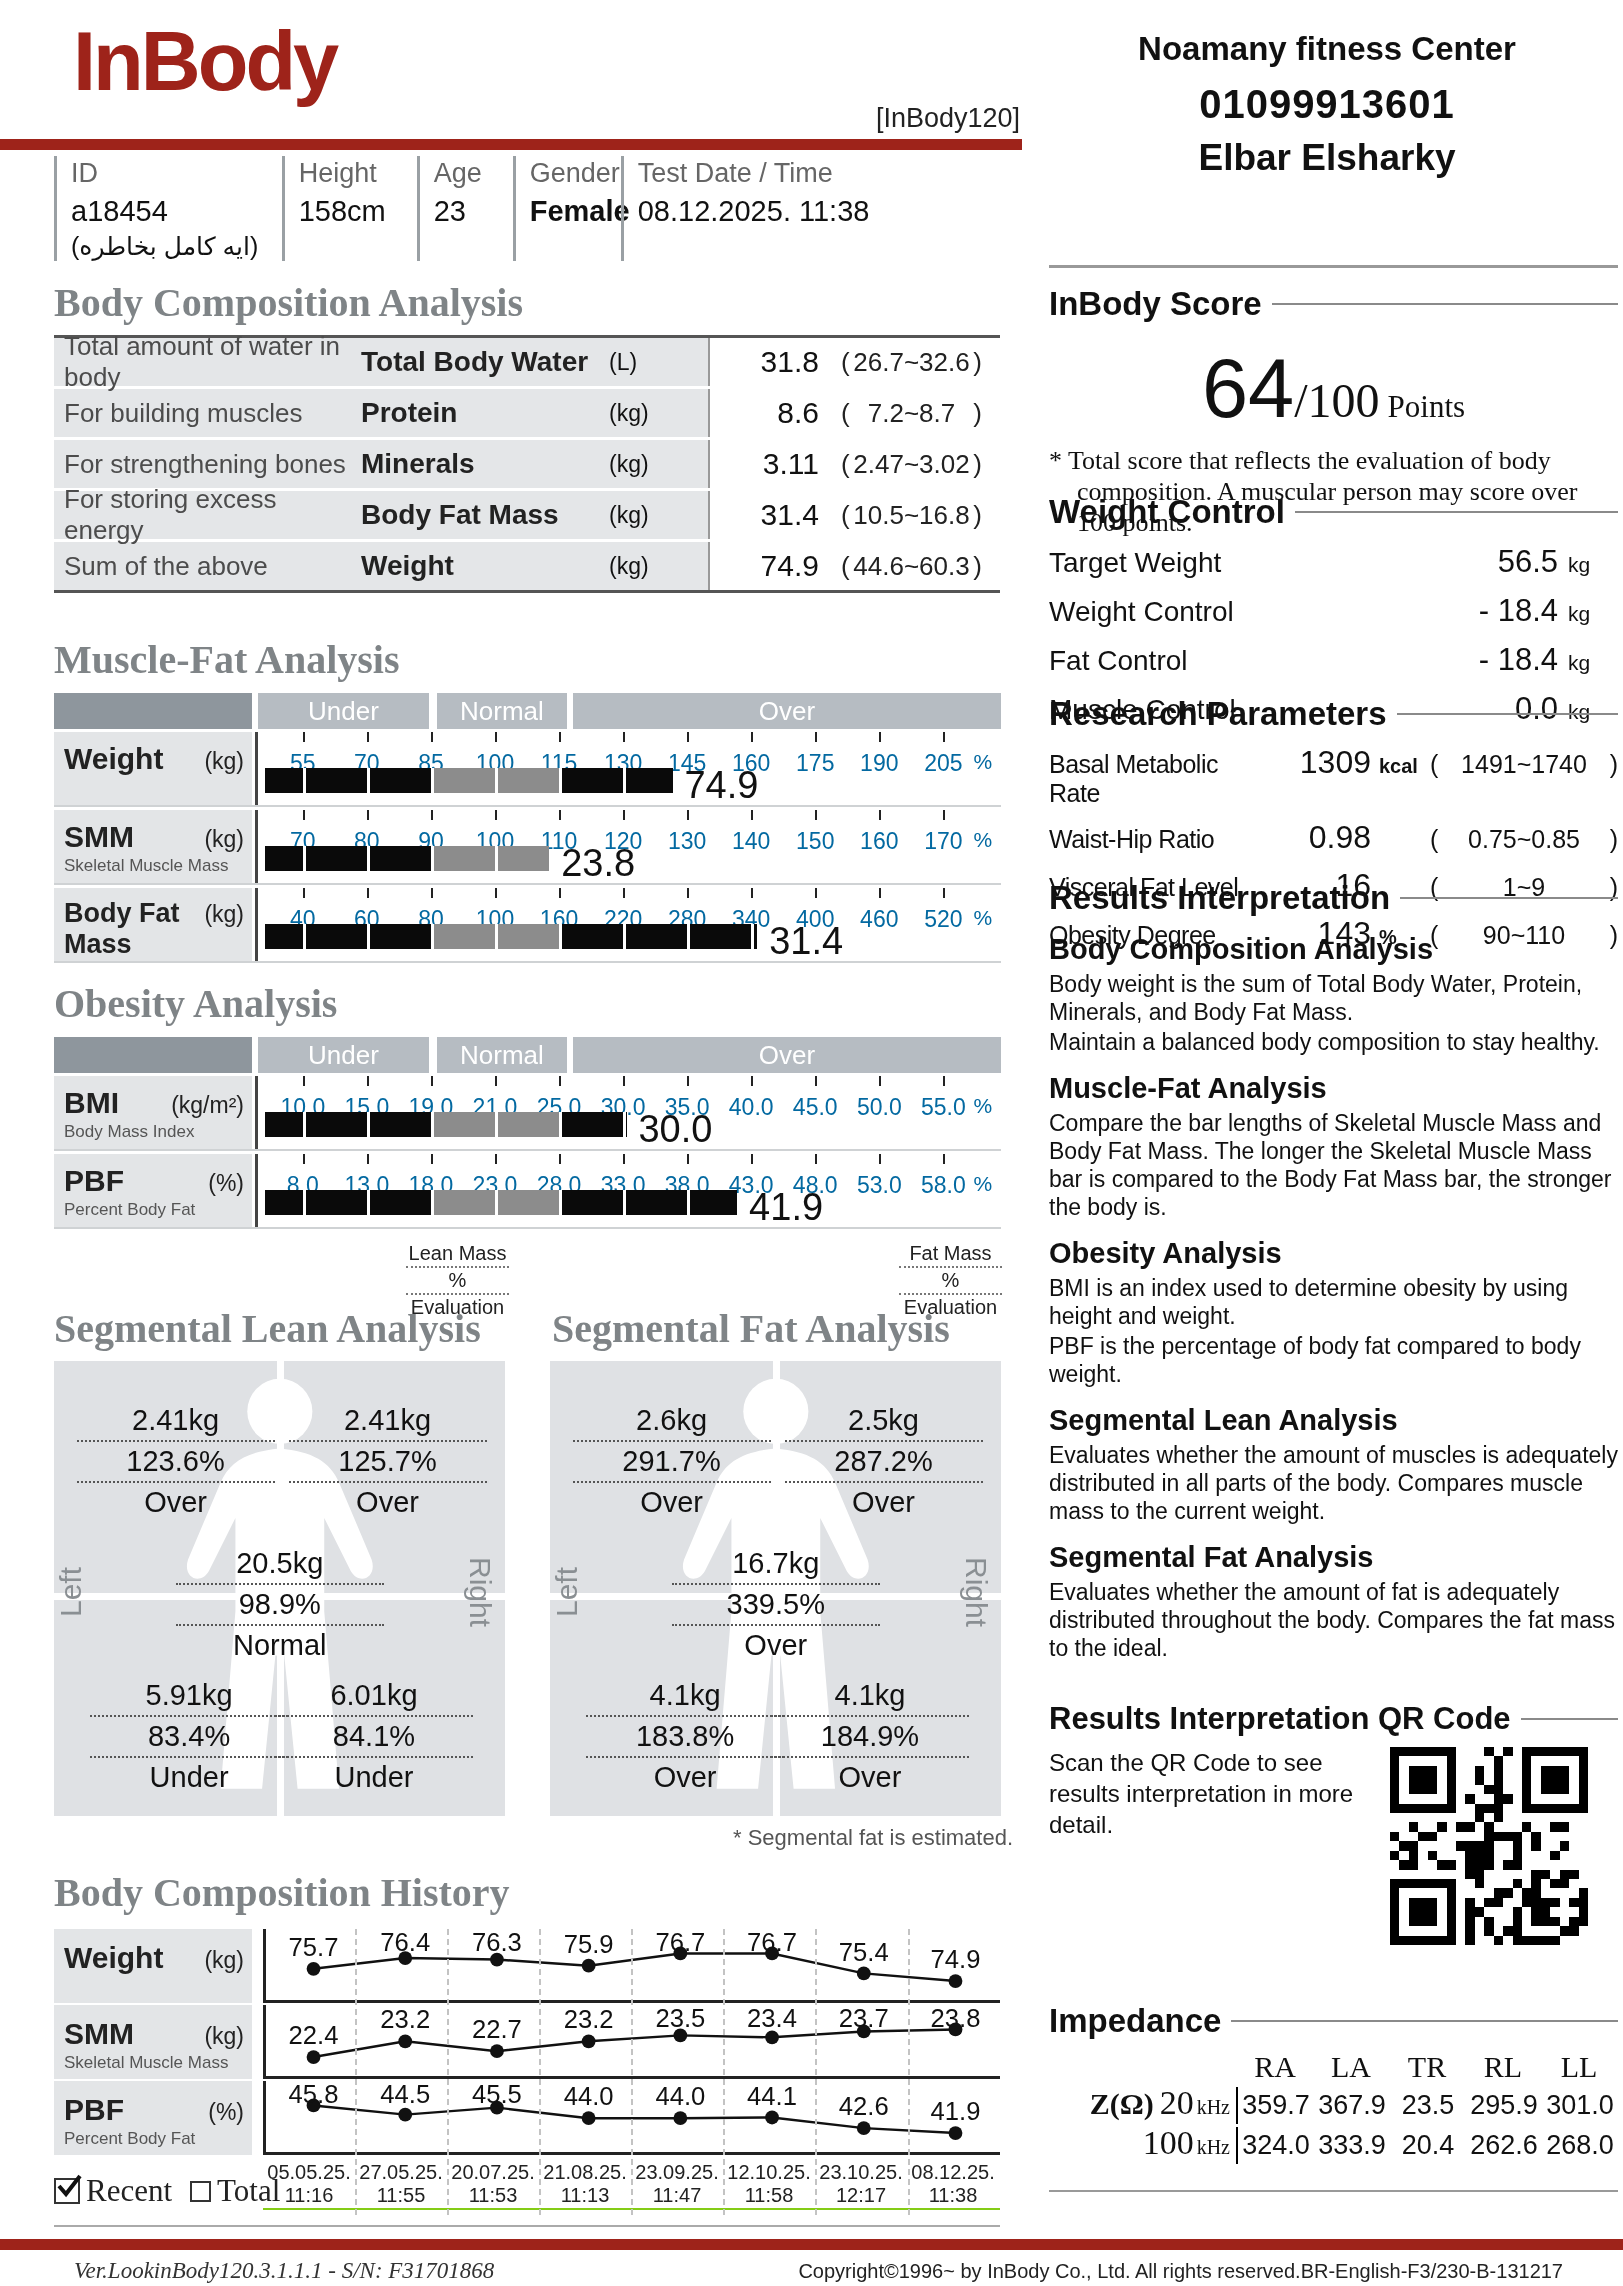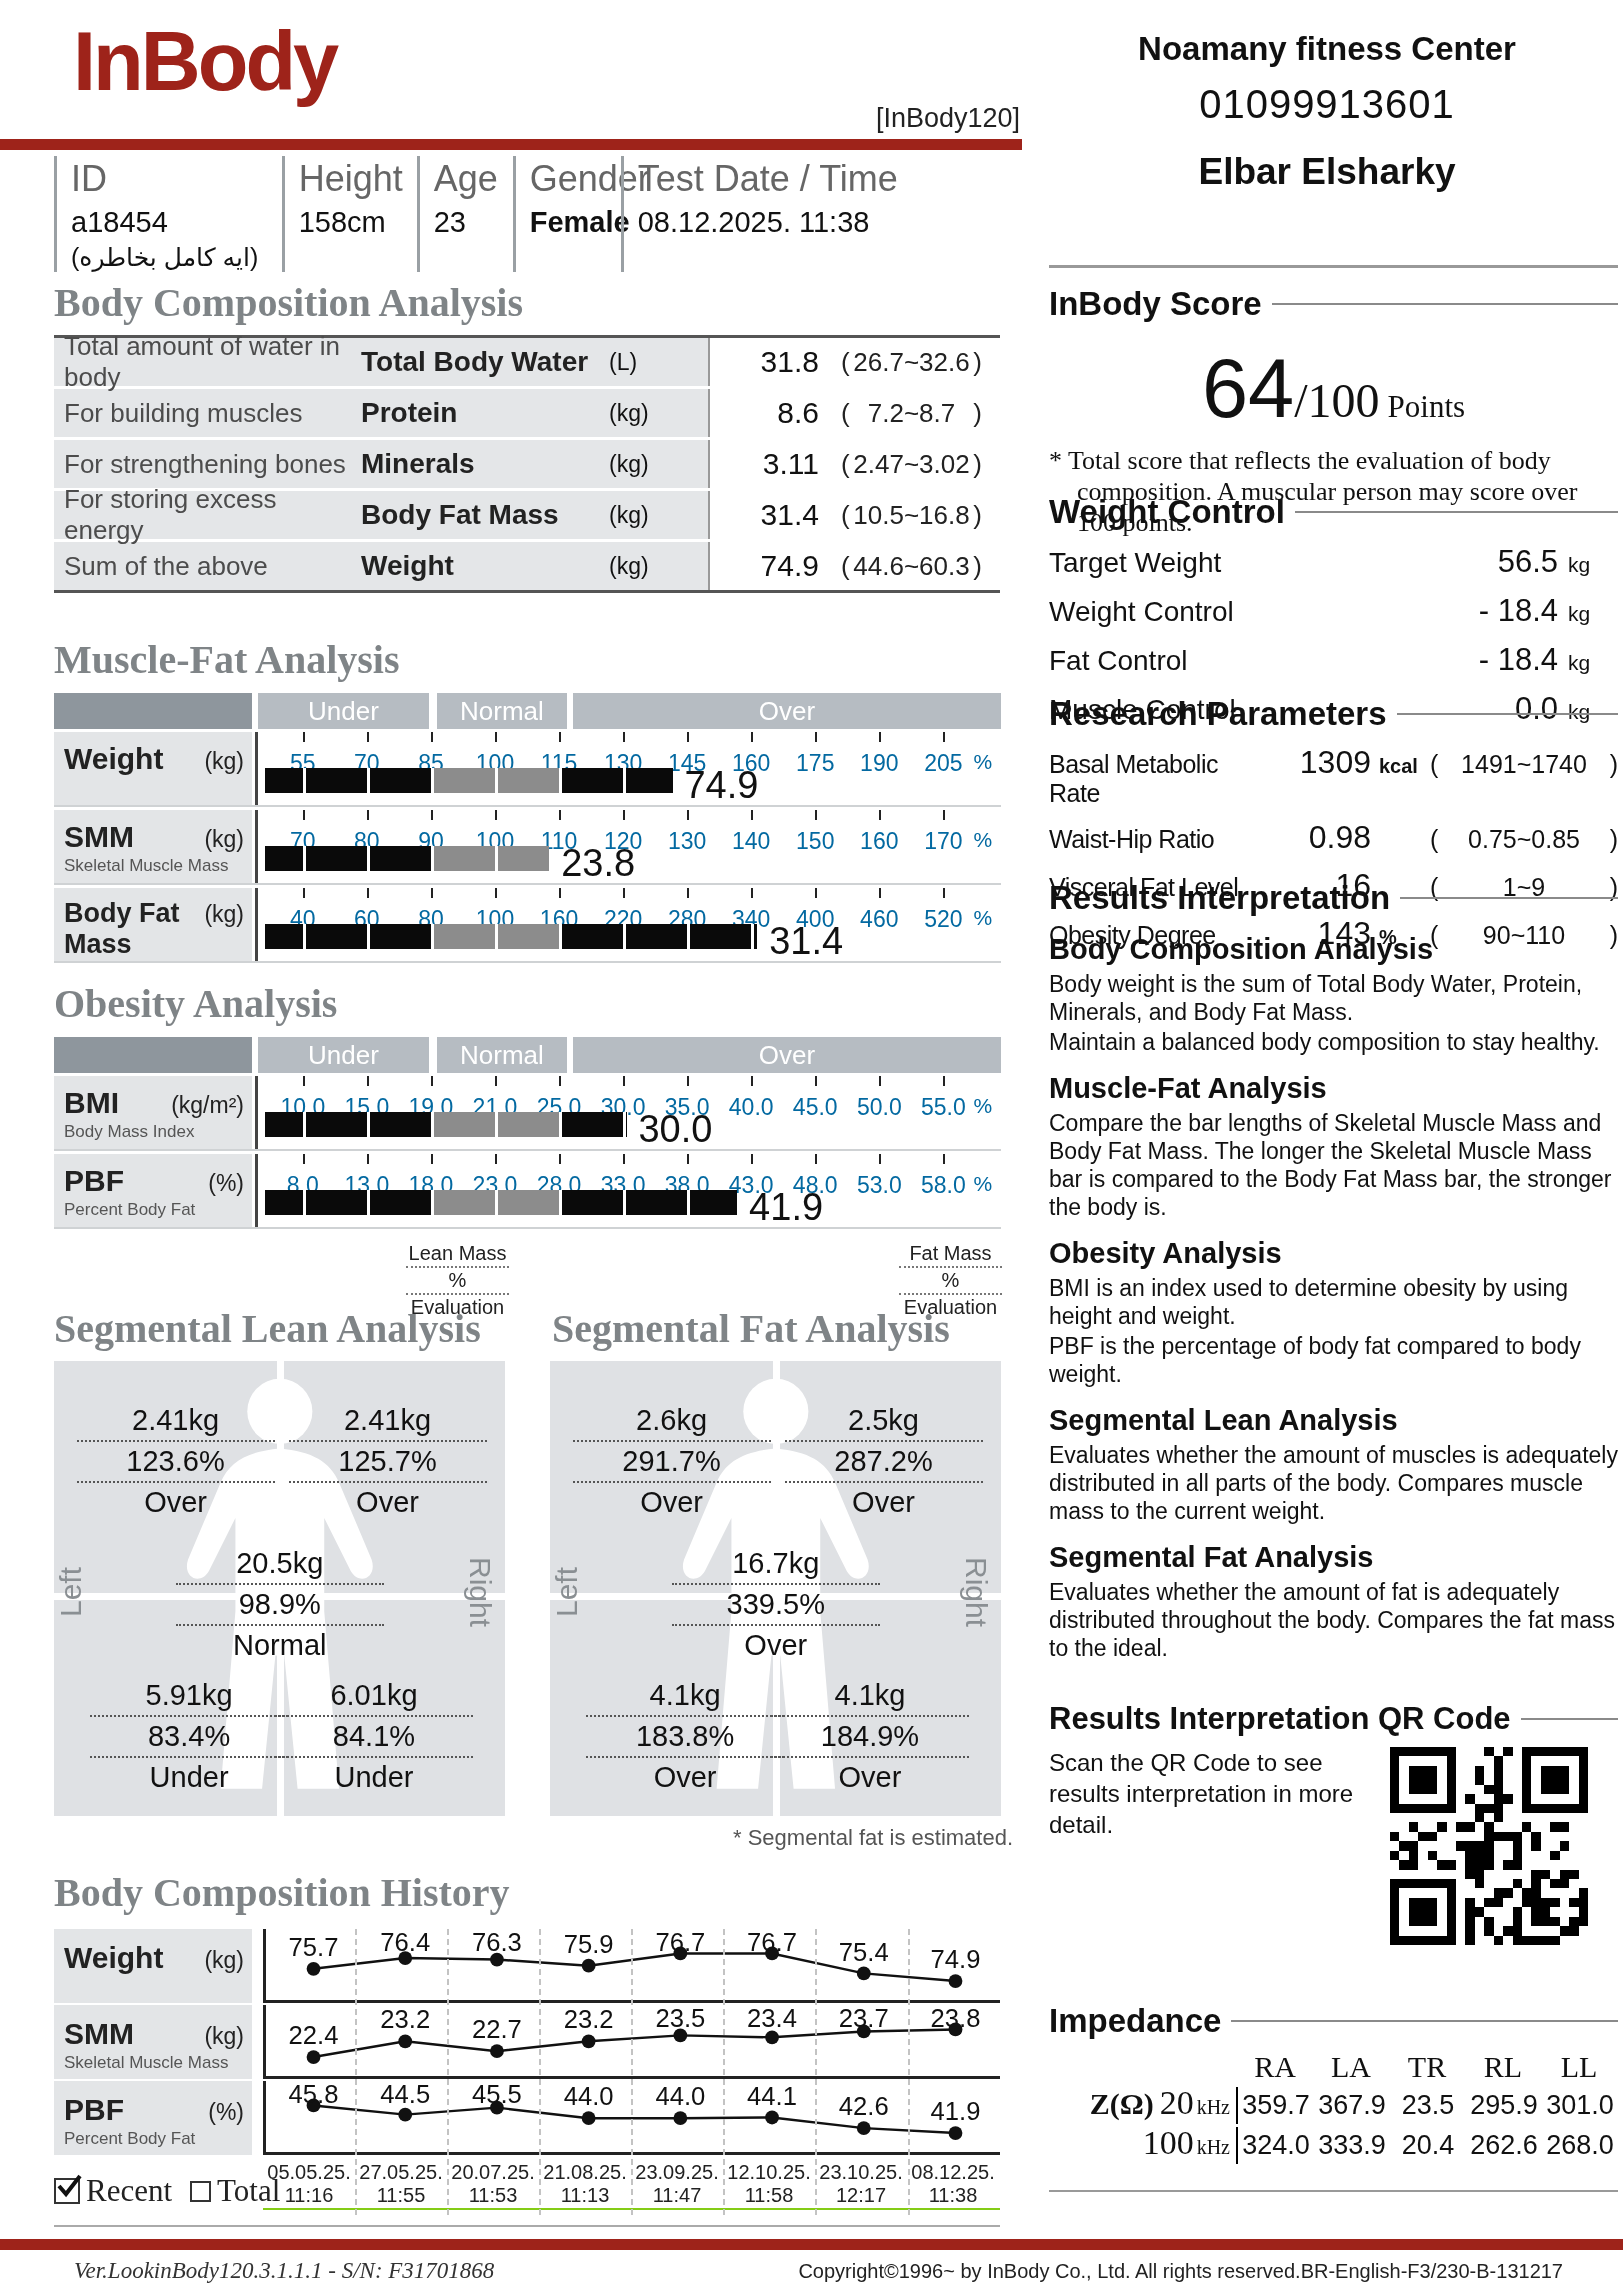--- a/index.html
+++ b/index.html
@@ -6,26 +6,26 @@
   .page{position:relative;width:1624px;height:2287px;background:#fff;overflow:hidden;
         font-family:"Liberation Sans","DejaVu Sans",sans-serif;color:#111;}
 
   
   .logo{position:absolute;left:54px;top:14px;font-size:83px;font-weight:bold;
         color:#9e231a;letter-spacing:-3px;margin-left:19px;}
   .model-tag{position:absolute;left:723px;top:103px;width:297px;text-align:right;font-size:27px;color:#222;}
   .red-bar-top{position:absolute;left:0;top:139px;width:1022px;height:11px;background:#9e231a;}
   .center-head{position:absolute;left:1040px;top:30px;width:574px;text-align:center;}
   .center-name{font-size:33px;font-weight:bold;margin-bottom:14px;}
-  .center-phone{font-size:40px;font-weight:normal;margin-bottom:24px;letter-spacing:1px;}
+  .center-phone{font-size:40px;font-weight:bold;margin-bottom:10px;letter-spacing:1px;}
   .member-name{font-size:37px;font-weight:bold;}
 
   .info-strip{position:absolute;left:54px;top:156px;width:970px;display:flex;}
   .info-cell{border-left:3px solid #9aa0a4;padding:2px 0 0 14px;}
-  .info-label{font-size:36px;color:#666;margin-bottom:6px;}
+  .info-label{font-size:27px;color:#666;margin-bottom:6px;}
   .info-value{font-size:29px;color:#111;}
   .info-note{font-size:25px;color:#111;margin-top:4px;}
   .w-id{width:216px;}.w-h{width:121px;}.w-a{width:81px;}.w-g{width:91px;}.w-d{width:396px;}
 
   
   .sec-title{position:absolute;font-family:"Liberation Serif","DejaVu Serif",serif;
              font-weight:bold;font-size:40px;color:#7f8487;}
 
   
   .bca-table{position:absolute;left:54px;top:335px;width:946px;border-top:3px solid #555;border-bottom:3px solid #555;}

